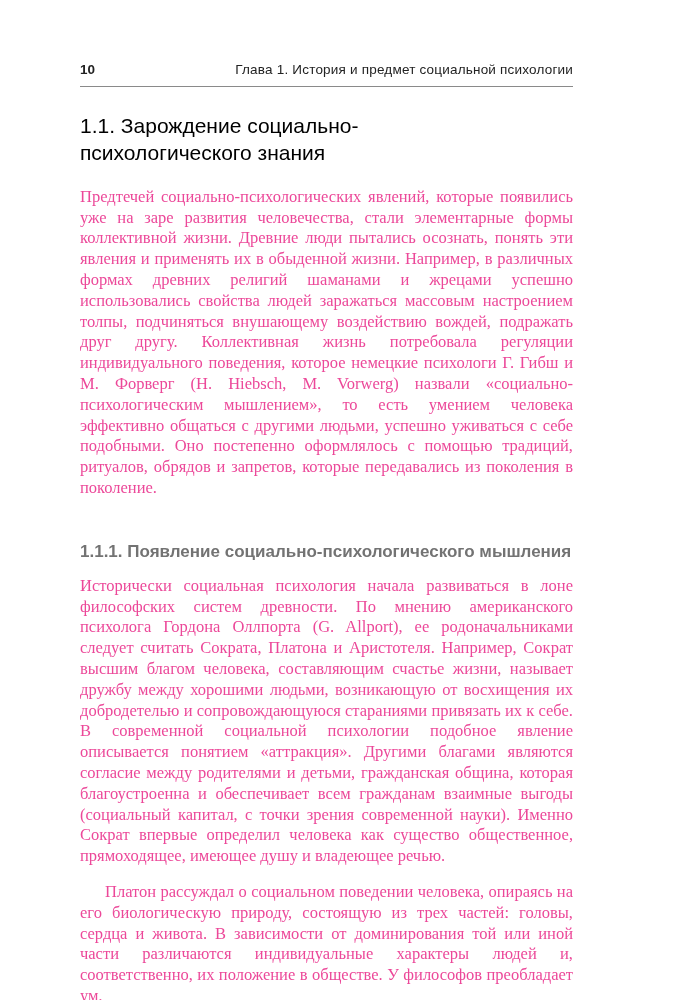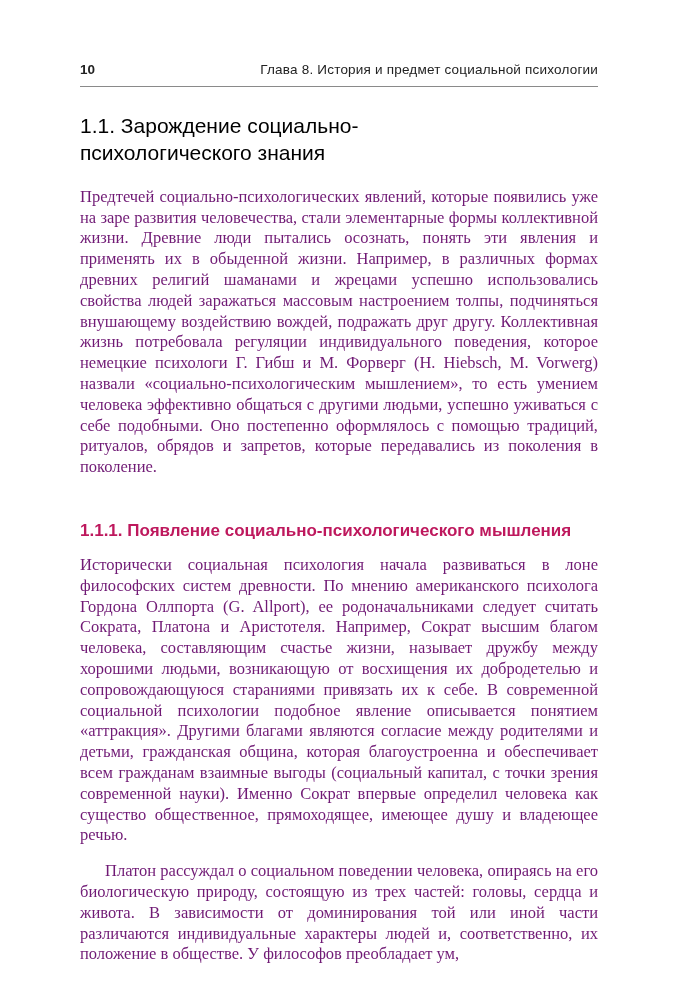--- a/index.html
+++ b/index.html
@@ -6,21 +6,21 @@
     margin: 0;
     padding: 0;
     background: #ffffff;
   }
   .page {
     position: relative;
     width: 683px;
     height: 1000px;
     background: #ffffff;
     box-sizing: border-box;
-    padding: 62px 85px 0 80px;
+    padding: 62px 110px 0 80px;
     overflow: hidden;
     color: #111111;
   }
   .header {
     display: flex;
     justify-content: space-between;
     align-items: baseline;
     font-family: "Liberation Sans", sans-serif;
     font-size: 13.5px;
     color: #222222;
@@ -41,43 +41,43 @@
     margin: 26px 0 20px 0;
     max-width: 350px;
     color: #000000;
   }
   h2.subsection-heading {
     font-family: "Liberation Sans", sans-serif;
     font-weight: bold;
     font-size: 17px;
     line-height: 1.3;
     margin: 42px 0 13px 0;
-    color: #be185d;
+    color: #737373;
   }
   p.body {
     font-family: "Liberation Serif", serif;
     font-size: 16.5px;
     line-height: 20.8px;
     text-align: justify;
     margin: 0;
-    color: #701a75;
+    color: #ec4899;
   }
   p.indent {
     text-indent: 25px;
     margin-top: 15px;
   }
 </style>
 </head>
 <body>
 
 <div class="page">
 
   <div class="header">
     <span class="page-number">10</span>
-    <span class="running-title">Глава 8. История и предмет социальной психологии</span>
+    <span class="running-title">Глава 1. История и предмет социальной психологии</span>
   </div>
 
   <h1 class="section-heading">1.1. Зарождение социально-психологического знания</h1>
 
   <p class="body">Предтечей социально-психологических явлений, которые появились уже на заре развития человечества, стали элементарные формы коллективной жизни. Древние люди пытались осознать, понять эти явления и применять их в обыденной жизни. Например, в различных формах древних религий шаманами и жрецами успешно использовались свойства людей заражаться массовым настроением толпы, подчиняться внушающему воздействию вождей, подражать друг другу. Коллективная жизнь потребовала регуляции индивидуального поведения, которое немецкие психологи Г. Гибш и М. Форверг (H. Hiebsch, M. Vorwerg) назвали «социально-психологическим мышлением», то есть умением человека эффективно общаться с другими людьми, успешно уживаться с себе подобными. Оно постепенно оформлялось с помощью традиций, ритуалов, обрядов и запретов, которые передавались из поколения в поколение.</p>
 
   <h2 class="subsection-heading">1.1.1. Появление социально-психологического мышления</h2>
 
   <p class="body">Исторически социальная психология начала развиваться в лоне философских систем древности. По мнению американского психолога Гордона Оллпорта (G. Allport), ее родоначальниками следует считать Сократа, Платона и Аристотеля. Например, Сократ высшим благом человека, составляющим счастье жизни, называет дружбу между хорошими людьми, возникающую от восхищения их добродетелью и сопровождающуюся стараниями привязать их к себе. В современной социальной психологии подобное явление описывается понятием «аттракция». Другими благами являются согласие между родителями и детьми, гражданская община, которая благоустроенна и обеспечивает всем гражданам взаимные выгоды (социальный капитал, с точки зрения современной науки). Именно Сократ впервые определил человека как существо общественное, прямоходящее, имеющее душу и владеющее речью.</p>
 

